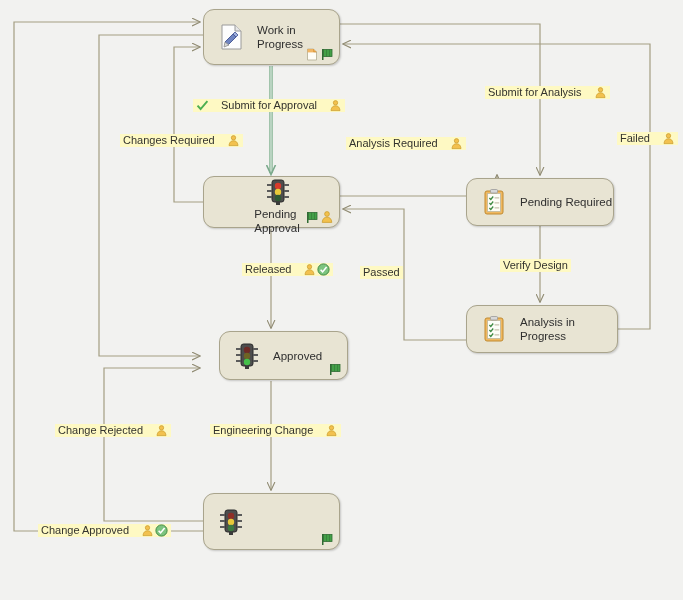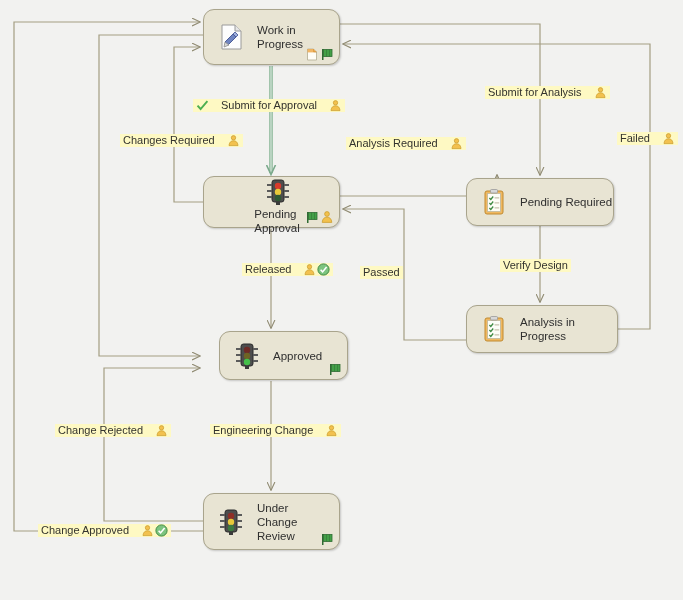--- a/index.html
+++ b/index.html
@@ -244,23 +244,20 @@
         <circle cx="15" cy="15" r="3.2" fill="#e8c83a"></circle>
         <circle cx="15" cy="21" r="3.2" fill="#3d7a40"></circle>
         <rect x="4" y="7" width="5" height="2" fill="#5b5b5b"></rect>
         <rect x="4" y="13" width="5" height="2" fill="#5b5b5b"></rect>
         <rect x="4" y="19" width="5" height="2" fill="#5b5b5b"></rect>
         <rect x="21" y="7" width="5" height="2" fill="#5b5b5b"></rect>
         <rect x="21" y="13" width="5" height="2" fill="#5b5b5b"></rect>
         <rect x="21" y="19" width="5" height="2" fill="#5b5b5b"></rect>
       </svg>
     </span>
-    <span class="node-label">Under
-Change
-Review</span>
     <span class="node-badges">
       <span class="badge">
         <svg viewBox="0 0 14 14" width="14" height="14">
           <rect x="2" y="2" width="1.5" height="11" fill="#2f6b33"></rect>
           <rect x="3.5" y="2.5" width="8.5" height="7" fill="#43a047" stroke="#2f6b33" stroke-width=".8"></rect>
           <rect x="6" y="2.5" width="1" height="7" fill="#2f6b33" opacity=".5"></rect>
           <rect x="9" y="2.5" width="1" height="7" fill="#2f6b33" opacity=".5"></rect>
         </svg>
       </span>
     </span>

